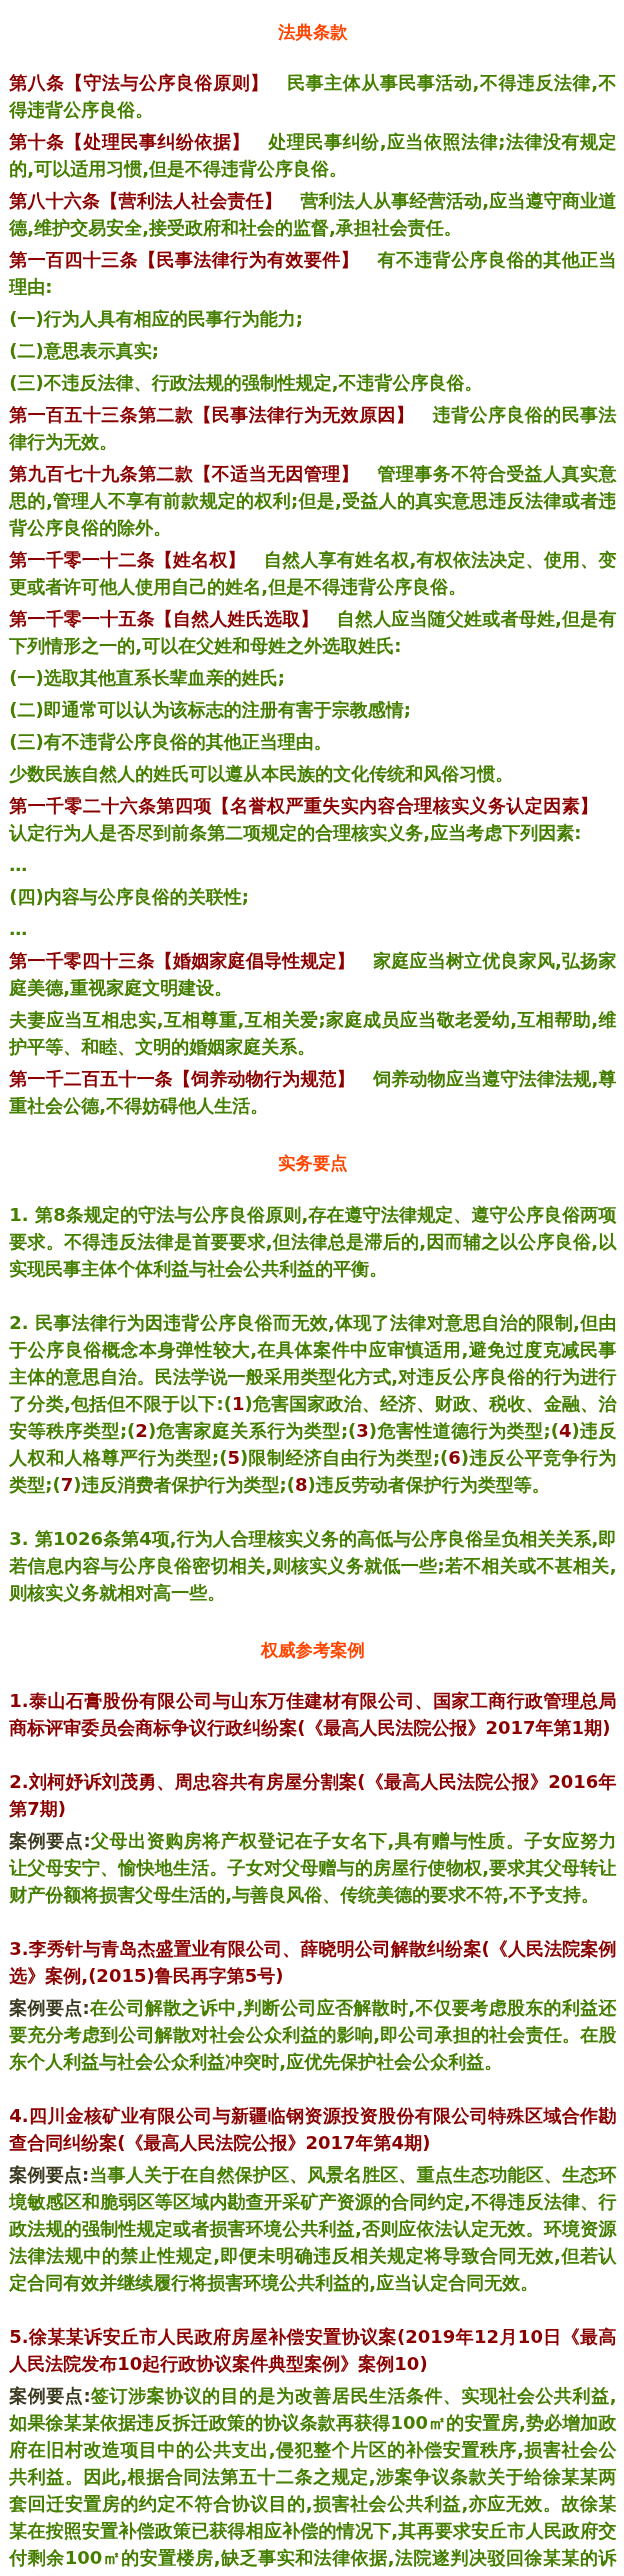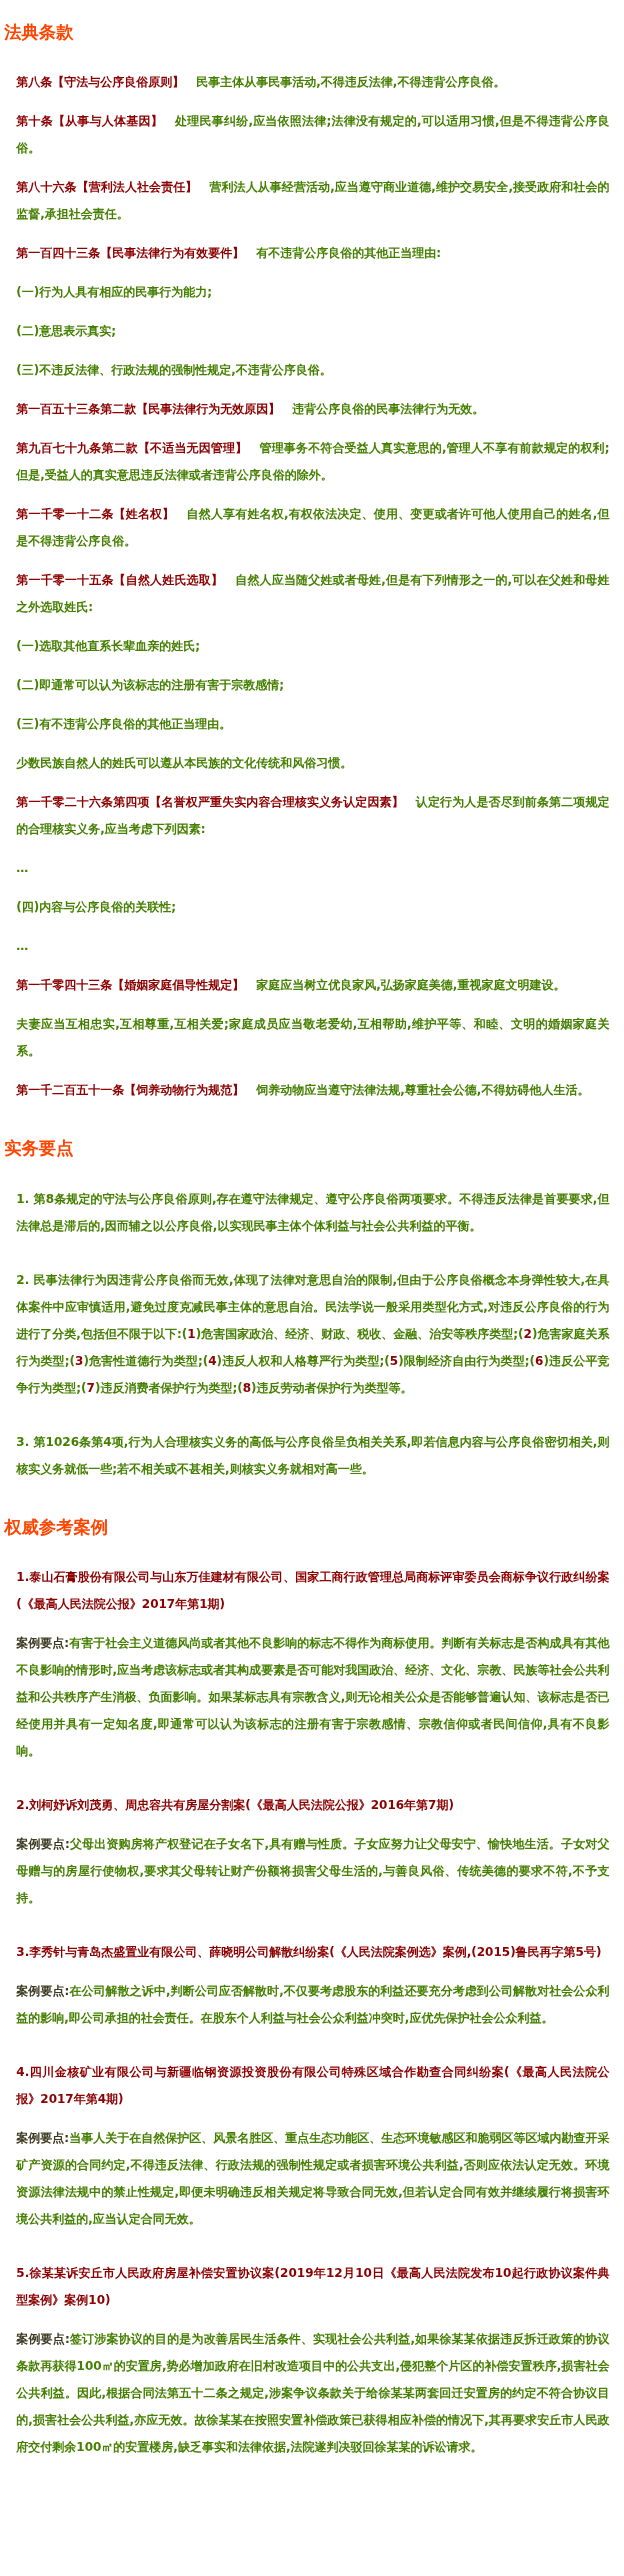--- a/index.html
+++ b/index.html
@@ -20,32 +20,32 @@
   }
   body{
     font-family:"DejaVu Sans",sans-serif;
     font-weight:bold;
   }
   .doc{
     padding:19px 3.5px 0 4.3px;
   }
   .section-title{
     margin:31px 0 23.4px 0;
-    text-align:left;
+    text-align:center;
     font-size:17.3px;
     line-height:27px;
     color:var(--c-title);
     font-weight:bold;
   }
   .section:first-of-type .section-title{
     margin-top:0;
   }
   .para{
-    margin:12px;
-    font-size:12px;
+    margin:5px;
+    font-size:18px;
     line-height:27px;
     text-align:justify;
     color:var(--c-body);
     word-break:break-all;
   }
   .para.gap{
     margin-top:27px;
   }
   .seg-heading{ color:var(--c-heading); }
   .seg-body{ color:var(--c-body); }
@@ -53,21 +53,21 @@
   .seg-num{ color:var(--c-num); }
 </style>
 </head>
 <body>
 
 <main class="doc">
   <section class="section">
     <h2 class="section-title">法典条款</h2>
     <div class="blocks">
         <p class="para"><span class="seg-heading">第八条【守法与公序良俗原则】</span><span class="seg-body">　民事主体从事民事活动,不得违反法律,不得违背公序良俗。</span></p>
-        <p class="para"><span class="seg-heading">第十条【从事与人体基因】</span><span class="seg-body">　处理民事纠纷,应当依照法律;法律没有规定的,可以适用习惯,但是不得违背公序良俗。</span></p>
+        <p class="para"><span class="seg-heading">第十条【处理民事纠纷依据】</span><span class="seg-body">　处理民事纠纷,应当依照法律;法律没有规定的,可以适用习惯,但是不得违背公序良俗。</span></p>
         <p class="para"><span class="seg-heading">第八十六条【营利法人社会责任】</span><span class="seg-body">　营利法人从事经营活动,应当遵守商业道德,维护交易安全,接受政府和社会的监督,承担社会责任。</span></p>
         <p class="para"><span class="seg-heading">第一百四十三条【民事法律行为有效要件】</span><span class="seg-body">　有不违背公序良俗的其他正当理由:</span></p>
         <p class="para"><span class="seg-body">(一)行为人具有相应的民事行为能力;</span></p>
         <p class="para"><span class="seg-body">(二)意思表示真实;</span></p>
         <p class="para"><span class="seg-body">(三)不违反法律、行政法规的强制性规定,不违背公序良俗。</span></p>
         <p class="para"><span class="seg-heading">第一百五十三条第二款【民事法律行为无效原因】</span><span class="seg-body">　违背公序良俗的民事法律行为无效。</span></p>
         <p class="para"><span class="seg-heading">第九百七十九条第二款【不适当无因管理】</span><span class="seg-body">　管理事务不符合受益人真实意思的,管理人不享有前款规定的权利;但是,受益人的真实意思违反法律或者违背公序良俗的除外。</span></p>
         <p class="para"><span class="seg-heading">第一千零一十二条【姓名权】</span><span class="seg-body">　自然人享有姓名权,有权依法决定、使用、变更或者许可他人使用自己的姓名,但是不得违背公序良俗。</span></p>
         <p class="para"><span class="seg-heading">第一千零一十五条【自然人姓氏选取】</span><span class="seg-body">　自然人应当随父姓或者母姓,但是有下列情形之一的,可以在父姓和母姓之外选取姓氏:</span></p>
         <p class="para"><span class="seg-body">(一)选取其他直系长辈血亲的姓氏;</span></p>
@@ -88,21 +88,20 @@
     <div class="blocks">
         <p class="para"><span class="seg-body">1. 第8条规定的守法与公序良俗原则,存在遵守法律规定、遵守公序良俗两项要求。不得违反法律是首要要求,但法律总是滞后的,因而辅之以公序良俗,以实现民事主体个体利益与社会公共利益的平衡。</span></p>
         <p class="para gap"><span class="seg-body">2. 民事法律行为因违背公序良俗而无效,体现了法律对意思自治的限制,但由于公序良俗概念本身弹性较大,在具体案件中应审慎适用,避免过度克减民事主体的意思自治。民法学说一般采用类型化方式,对违反公序良俗的行为进行了分类,包括但不限于以下:(</span><span class="seg-num">1</span><span class="seg-body">)危害国家政治、经济、财政、税收、金融、治安等秩序类型;(</span><span class="seg-num">2</span><span class="seg-body">)危害家庭关系行为类型;(</span><span class="seg-num">3</span><span class="seg-body">)危害性道德行为类型;(</span><span class="seg-num">4</span><span class="seg-body">)违反人权和人格尊严行为类型;(</span><span class="seg-num">5</span><span class="seg-body">)限制经济自由行为类型;(</span><span class="seg-num">6</span><span class="seg-body">)违反公平竞争行为类型;(</span><span class="seg-num">7</span><span class="seg-body">)违反消费者保护行为类型;(</span><span class="seg-num">8</span><span class="seg-body">)违反劳动者保护行为类型等。</span></p>
         <p class="para gap"><span class="seg-body">3. 第1026条第4项,行为人合理核实义务的高低与公序良俗呈负相关关系,即若信息内容与公序良俗密切相关,则核实义务就低一些;若不相关或不甚相关,则核实义务就相对高一些。</span></p>
       </div>
   </section>
   <section class="section">
     <h2 class="section-title">权威参考案例</h2>
     <div class="blocks">
         <p class="para"><span class="seg-heading">1.泰山石膏股份有限公司与山东万佳建材有限公司、国家工商行政管理总局商标评审委员会商标争议行政纠纷案(《最高人民法院公报》2017年第1期)</span></p>
-        <p class="para"><span class="seg-label">案例要点:</span><span class="seg-body">有害于社会主义道德风尚或者其他不良影响的标志不得作为商标使用。判断有关标志是否构成具有其他不良影响的情形时,应当考虑该标志或者其构成要素是否可能对我国政治、经济、文化、宗教、民族等社会公共利益和公共秩序产生消极、负面影响。如果某标志具有宗教含义,则无论相关公众是否能够普遍认知、该标志是否已经使用并具有一定知名度,即通常可以认为该标志的注册有害于宗教感情、宗教信仰或者民间信仰,具有不良影响。</span></p>
         <p class="para gap"><span class="seg-heading">2.刘柯妤诉刘茂勇、周忠容共有房屋分割案(《最高人民法院公报》2016年第7期)</span></p>
         <p class="para"><span class="seg-label">案例要点:</span><span class="seg-body">父母出资购房将产权登记在子女名下,具有赠与性质。子女应努力让父母安宁、愉快地生活。子女对父母赠与的房屋行使物权,要求其父母转让财产份额将损害父母生活的,与善良风俗、传统美德的要求不符,不予支持。</span></p>
         <p class="para gap"><span class="seg-heading">3.李秀针与青岛杰盛置业有限公司、薛晓明公司解散纠纷案(《人民法院案例选》案例,(2015)鲁民再字第5号)</span></p>
         <p class="para"><span class="seg-label">案例要点:</span><span class="seg-body">在公司解散之诉中,判断公司应否解散时,不仅要考虑股东的利益还要充分考虑到公司解散对社会公众利益的影响,即公司承担的社会责任。在股东个人利益与社会公众利益冲突时,应优先保护社会公众利益。</span></p>
         <p class="para gap"><span class="seg-heading">4.四川金核矿业有限公司与新疆临钢资源投资股份有限公司特殊区域合作勘查合同纠纷案(《最高人民法院公报》2017年第4期)</span></p>
         <p class="para"><span class="seg-label">案例要点:</span><span class="seg-body">当事人关于在自然保护区、风景名胜区、重点生态功能区、生态环境敏感区和脆弱区等区域内勘查开采矿产资源的合同约定,不得违反法律、行政法规的强制性规定或者损害环境公共利益,否则应依法认定无效。环境资源法律法规中的禁止性规定,即便未明确违反相关规定将导致合同无效,但若认定合同有效并继续履行将损害环境公共利益的,应当认定合同无效。</span></p>
         <p class="para gap"><span class="seg-heading">5.徐某某诉安丘市人民政府房屋补偿安置协议案(2019年12月10日《最高人民法院发布10起行政协议案件典型案例》案例10)</span></p>
         <p class="para"><span class="seg-label">案例要点:</span><span class="seg-body">签订涉案协议的目的是为改善居民生活条件、实现社会公共利益,如果徐某某依据违反拆迁政策的协议条款再获得100㎡的安置房,势必增加政府在旧村改造项目中的公共支出,侵犯整个片区的补偿安置秩序,损害社会公共利益。因此,根据合同法第五十二条之规定,涉案争议条款关于给徐某某两套回迁安置房的约定不符合协议目的,损害社会公共利益,亦应无效。故徐某某在按照安置补偿政策已获得相应补偿的情况下,其再要求安丘市人民政府交付剩余100㎡的安置楼房,缺乏事实和法律依据,法院遂判决驳回徐某某的诉讼请求。</span></p>
       </div>
   </section>

